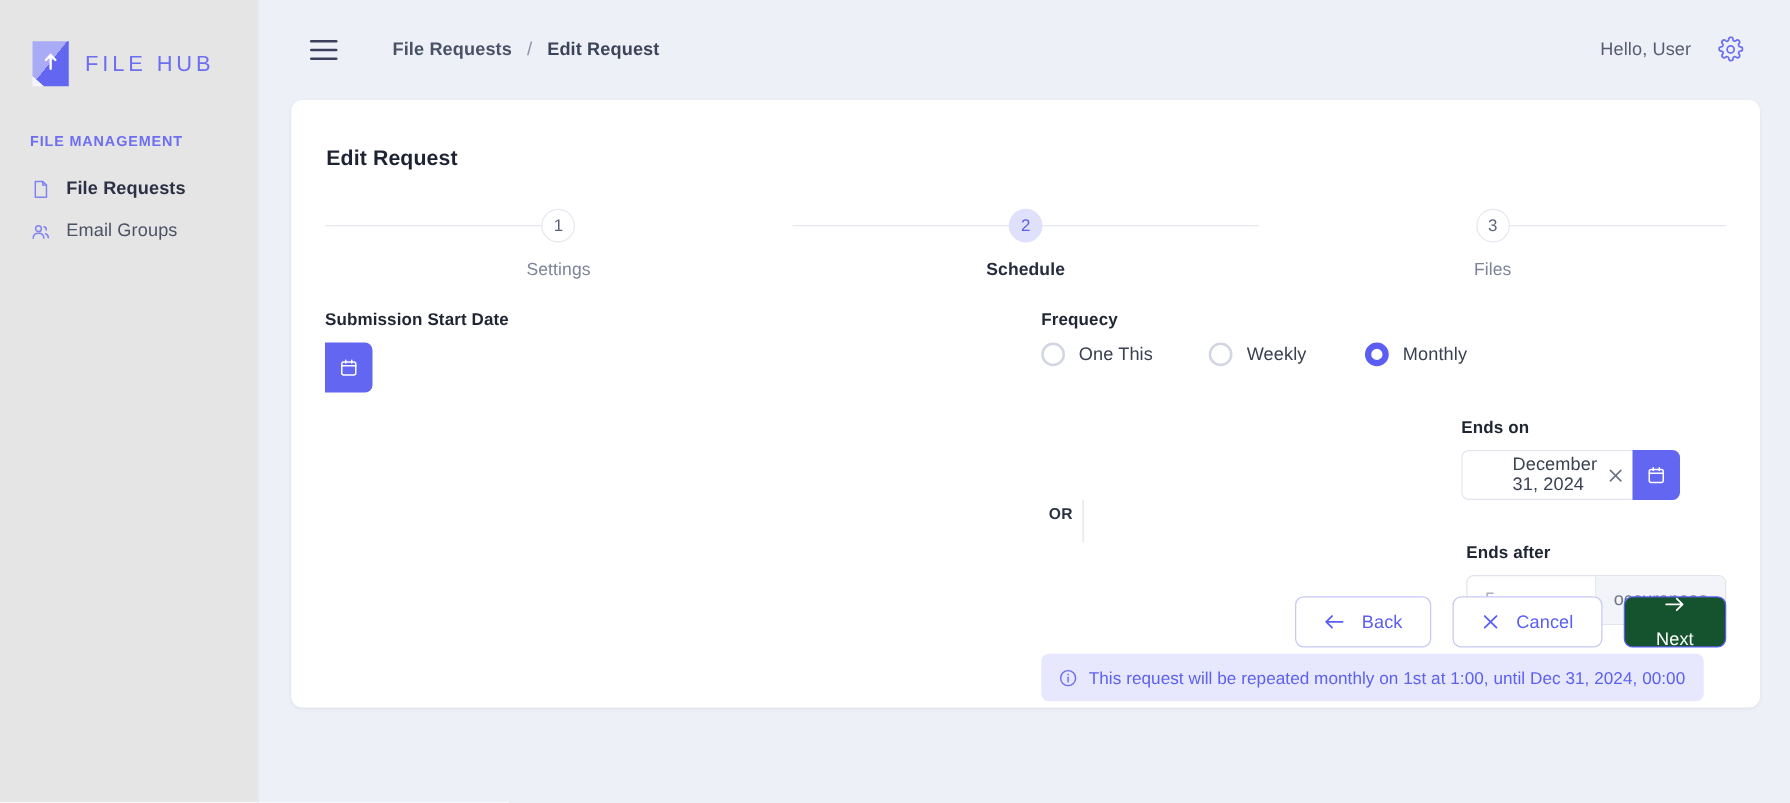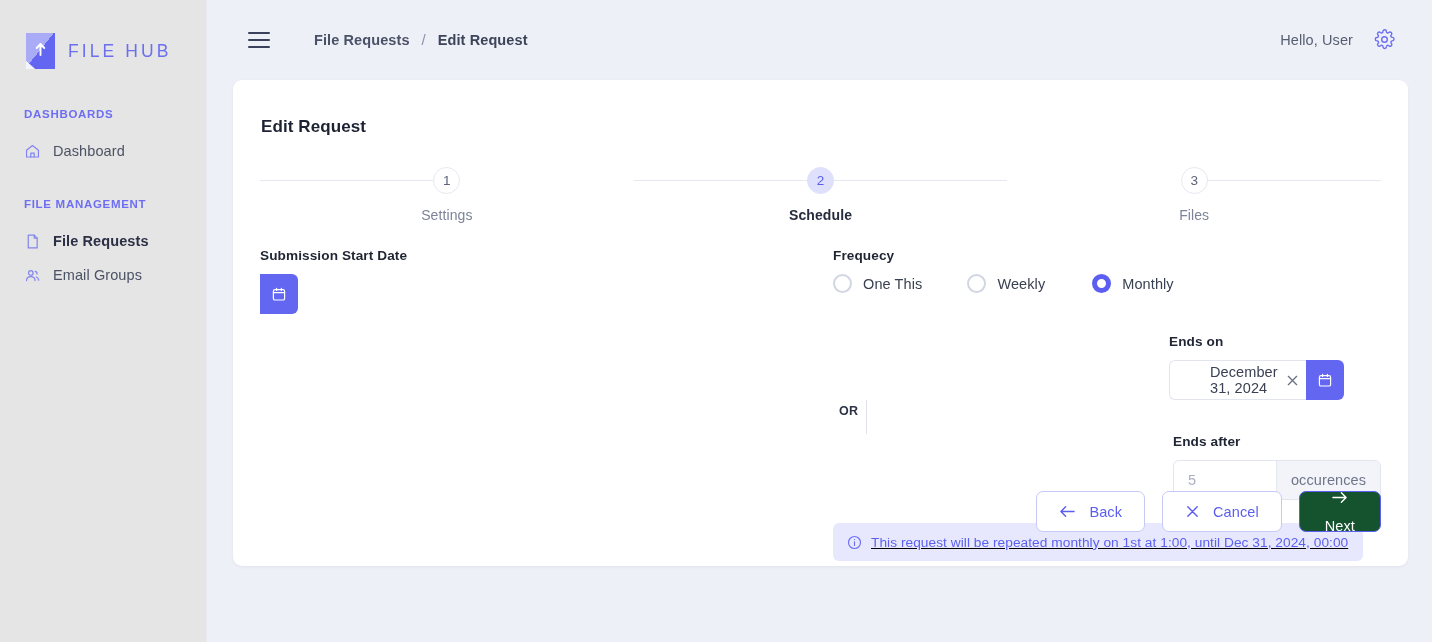--- a/index.html
+++ b/index.html
@@ -389,33 +389,32 @@
   .info-banner {
     margin-top: 23px;
     width: 530px;
     height: 38px;
     background: #e7e8fd;
     border-radius: 6px;
     display: flex;
     align-items: center;
     gap: 9px;
     padding: 0 14px;
-    text-decoration: underline;
   }
   .info-text {
     font-size: 13.7px;
     color: #5d61ef;
     letter-spacing: 0.05px;
   }
 
   
   .actions {
     position: absolute;
     right: 27px;
-    bottom: 34px;
+    bottom: 48px;
     display: flex;
     gap: 17px;
   }
   .btn {
     height: 41px;
     border-radius: 7px;
     display: flex;
     align-items: center;
     justify-content: center;
     gap: 13px;
@@ -456,32 +455,20 @@
             </linearGradient>
           </defs>
           <path d="M2 2 H31 V38 H11 L2 30 Z" fill="url(#lg1)"></path>
           <path d="M2 30 L11 38 H2 Z" fill="#f4f5ff"></path>
           <path d="M16.5 24 V13 M16.5 13 L12.7 17 M16.5 13 L20.3 17" stroke="#ffffff" stroke-width="1.9" fill="none" stroke-linecap="round" stroke-linejoin="round"></path>
         </svg>
       </span>
       <span class="brand-name">FILE HUB</span>
     </div>
 
-    <div class="nav-section">
-      <div class="nav-heading">DASHBOARDS</div>
-      <div class="nav-item">
-        <span class="nav-icon">
-          <svg width="17" height="17" viewBox="0 0 20 20" fill="none" stroke="#8184ee" stroke-width="1.4" stroke-linecap="round" stroke-linejoin="round">
-            <path d="M3 8.5 L10 3 L17 8.5 V16.5 H3 Z"></path>
-            <path d="M8 16.5 V12 H12 V16.5"></path>
-          </svg>
-        </span>
-        <span class="nav-label">Dashboard</span>
-      </div>
-    </div>
 
     <div class="nav-section">
       <div class="nav-heading">FILE MANAGEMENT</div>
 
       <div class="nav-item active">
         <span class="nav-icon">
           <svg width="17" height="17" viewBox="0 0 20 20" fill="none" stroke="#8184ee" stroke-width="1.4" stroke-linecap="round" stroke-linejoin="round">
             <path d="M5 2.5 H12 L15.5 6 V17.5 H5 Z"></path>
             <path d="M12 2.5 V6 H15.5"></path>
           </svg>

